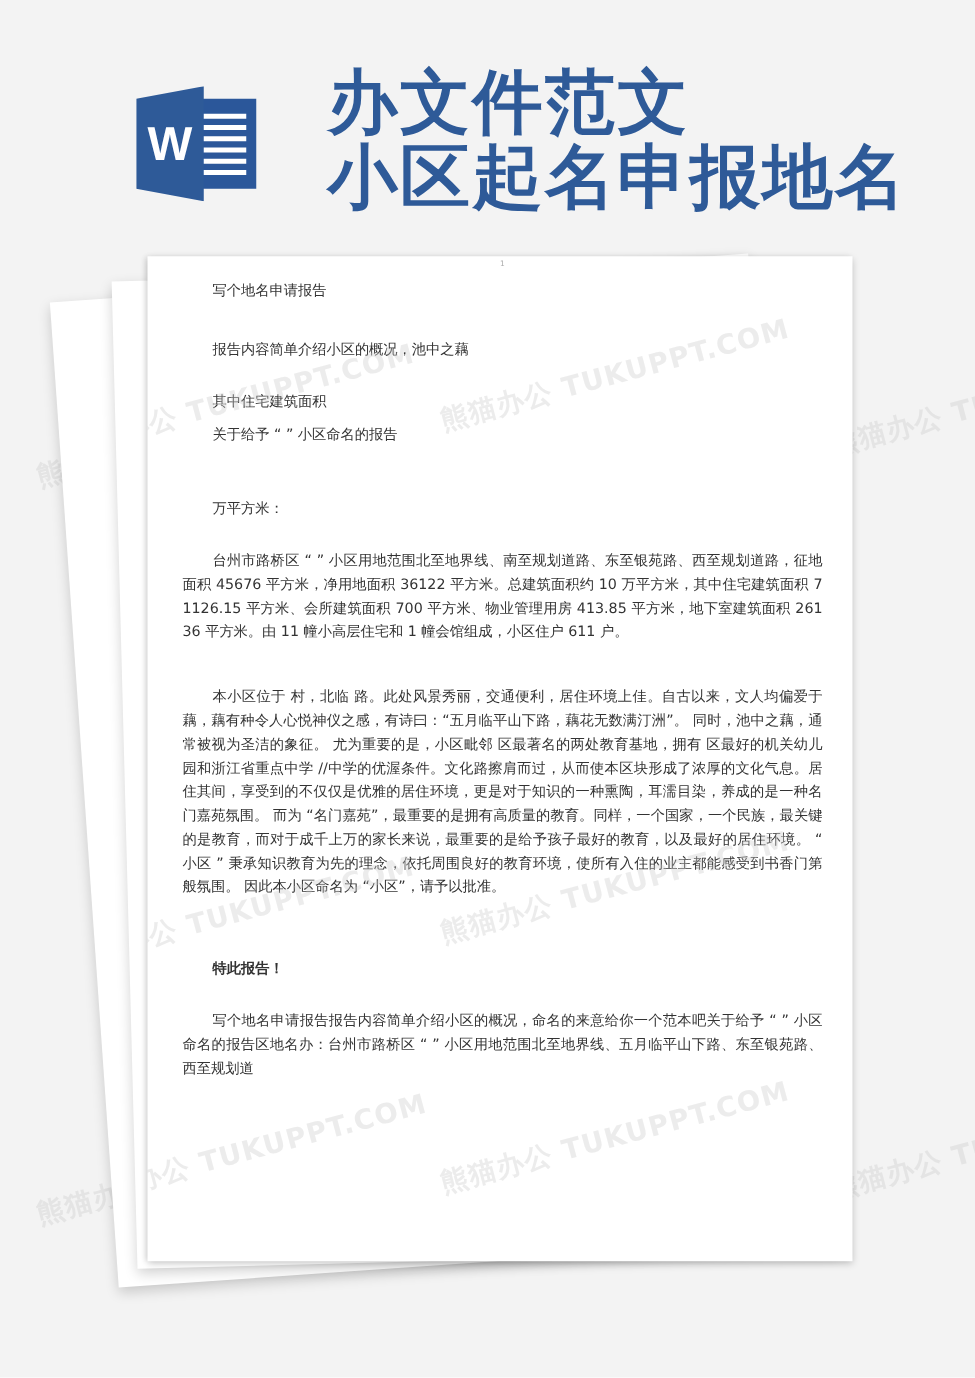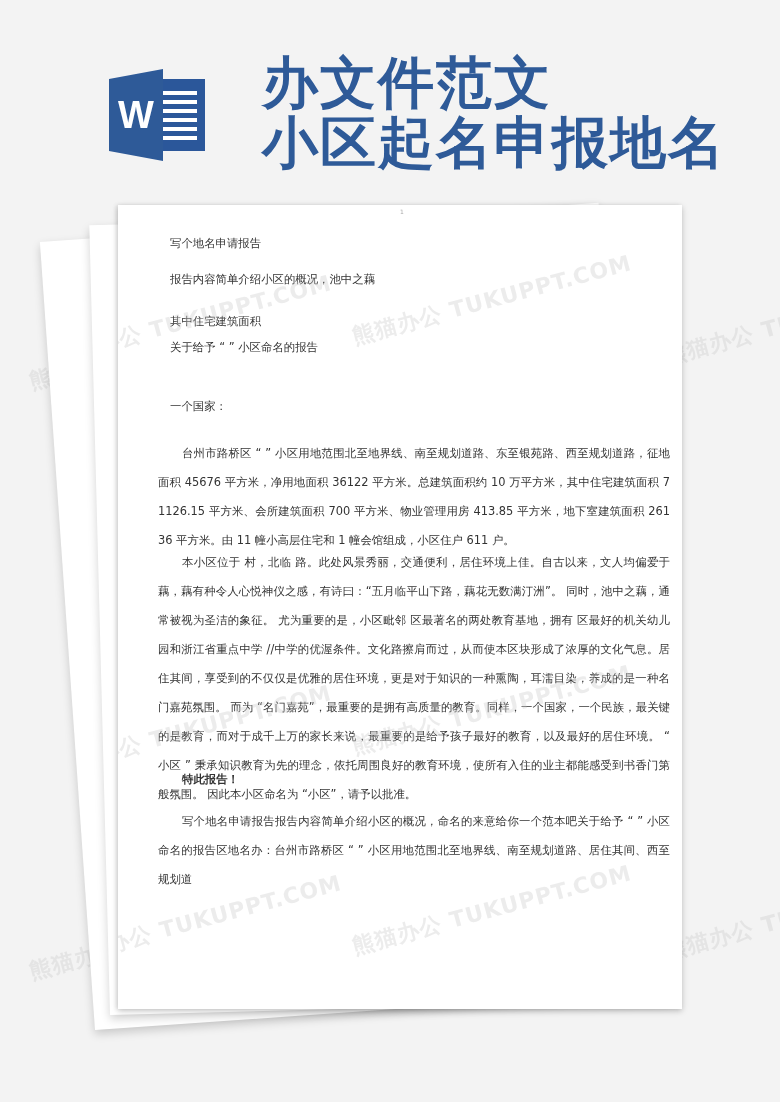--- a/index.html
+++ b/index.html
@@ -45,24 +45,24 @@
     font-size: 6px; color: #aaa;
   }
   .doc {
     position: absolute; left: 28px; top: 0; width: 512px;
     font-size: 11.4px;
     line-height: 21px;
     color: #333;
   }
   .line { position: absolute; left: 24px; white-space: nowrap; }
   .para {
-    position: absolute; left: 12px; width: 512px;
+    position: absolute; left: 0; width: 512px;
     text-indent: 24px;
     text-align: justify;
-    line-height: 29px;
+    line-height: 19px;
     word-break: break-all;
   }
 
   
   .wm {
     position: absolute;
     font-family: "DejaVu Sans", sans-serif;
     font-weight: bold;
     font-size: 22px;
     color: rgba(200,200,200,0.35);
@@ -102,30 +102,30 @@
 <div class="wm" style="left:25px;top:920px;">熊猫办公 TUKUPPT.COM</div>
 <div class="wm" style="left:660px;top:900px;">熊猫办公 TUKUPPT.COM</div>
 
 <div class="paper-back p1"></div>
 <div class="paper-back p2"></div>
 
 <div class="page">
   <div class="page-number">1</div>
 
   <div class="doc">
-    <div class="line" style="top:28px;text-align:right;">写个地名申请报告</div>
+    <div class="line" style="top:17px;text-align:right;">写个地名申请报告</div>
     <div class="line" style="top:64px;">报告内容简单介绍小区的概况，池中之藕</div>
     <div class="line" style="top:106px;">其中住宅建筑面积</div>
     <div class="line" style="top:132px;">关于给予 “ ” 小区命名的报告</div>
-    <div class="line" style="top:191px;">一个国家：</div>
+    <div class="line" style="top:191px;">万平方米：</div>
 
     <div class="para" style="top:234px;">台州市路桥区 “ ” 小区用地范围北至地界线、南至规划道路、东至银苑路、西至规划道路，征地面积 45676 平方米，净用地面积 36122 平方米。总建筑面积约 10 万平方米，其中住宅建筑面积 71126.15 平方米、会所建筑面积 700 平方米、物业管理用房 413.85 平方米，地下室建筑面积 26136 平方米。由 11 幢小高层住宅和 1 幢会馆组成，小区住户 611 户。</div>
     <div class="para" style="top:343px;">本小区位于 村，北临 路。此处风景秀丽，交通便利，居住环境上佳。自古以来，文人均偏爱于藕，藕有种令人心悦神仪之感，有诗曰：“五月临平山下路，藕花无数满汀洲”。 同时，池中之藕，通常被视为圣洁的象征。 尤为重要的是，小区毗邻 区最著名的两处教育基地，拥有 区最好的机关幼儿园和浙江省重点中学 //中学的优渥条件。文化路擦肩而过，从而使本区块形成了浓厚的文化气息。居住其间，享受到的不仅仅是优雅的居住环境，更是对于知识的一种熏陶，耳濡目染，养成的是一种名门嘉苑氛围。 而为 “名门嘉苑”，最重要的是拥有高质量的教育。同样，一个国家，一个民族，最关键的是教育，而对于成千上万的家长来说，最重要的是给予孩子最好的教育，以及最好的居住环境。 “ 小区 ” 秉承知识教育为先的理念，依托周围良好的教育环境，使所有入住的业主都能感受到书香门第般氛围。 因此本小区命名为 “小区”，请予以批准。</div>
     <div class="para" style="top:560px;font-weight:bold;">特此报告！</div>
-    <div class="para" style="top:602px;">写个地名申请报告报告内容简单介绍小区的概况，命名的来意给你一个范本吧关于给予 “ ” 小区命名的报告区地名办：台州市路桥区 “ ” 小区用地范围北至地界线、南至规划道路、居住其间、西至规划道</div>
+    <div class="para" style="top:602px;">写个地名申请报告报告内容简单介绍小区的概况，命名的来意给你一个范本吧关于给予 “ ” 小区命名的报告区地名办：台州市路桥区 “ ” 小区用地范围北至地界线、五月临平山下路、东至银苑路、西至规划道</div>
   </div>
 
   <div class="wm" style="left:-70px;top:100px;">熊猫办公 TUKUPPT.COM</div>
   <div class="wm" style="left:230px;top:80px;">熊猫办公 TUKUPPT.COM</div>
   <div class="wm" style="left:-70px;top:510px;">熊猫办公 TUKUPPT.COM</div>
   <div class="wm" style="left:230px;top:490px;">熊猫办公 TUKUPPT.COM</div>
   <div class="wm" style="left:-60px;top:700px;">熊猫办公 TUKUPPT.COM</div>
   <div class="wm" style="left:230px;top:690px;">熊猫办公 TUKUPPT.COM</div>
 </div>
 

